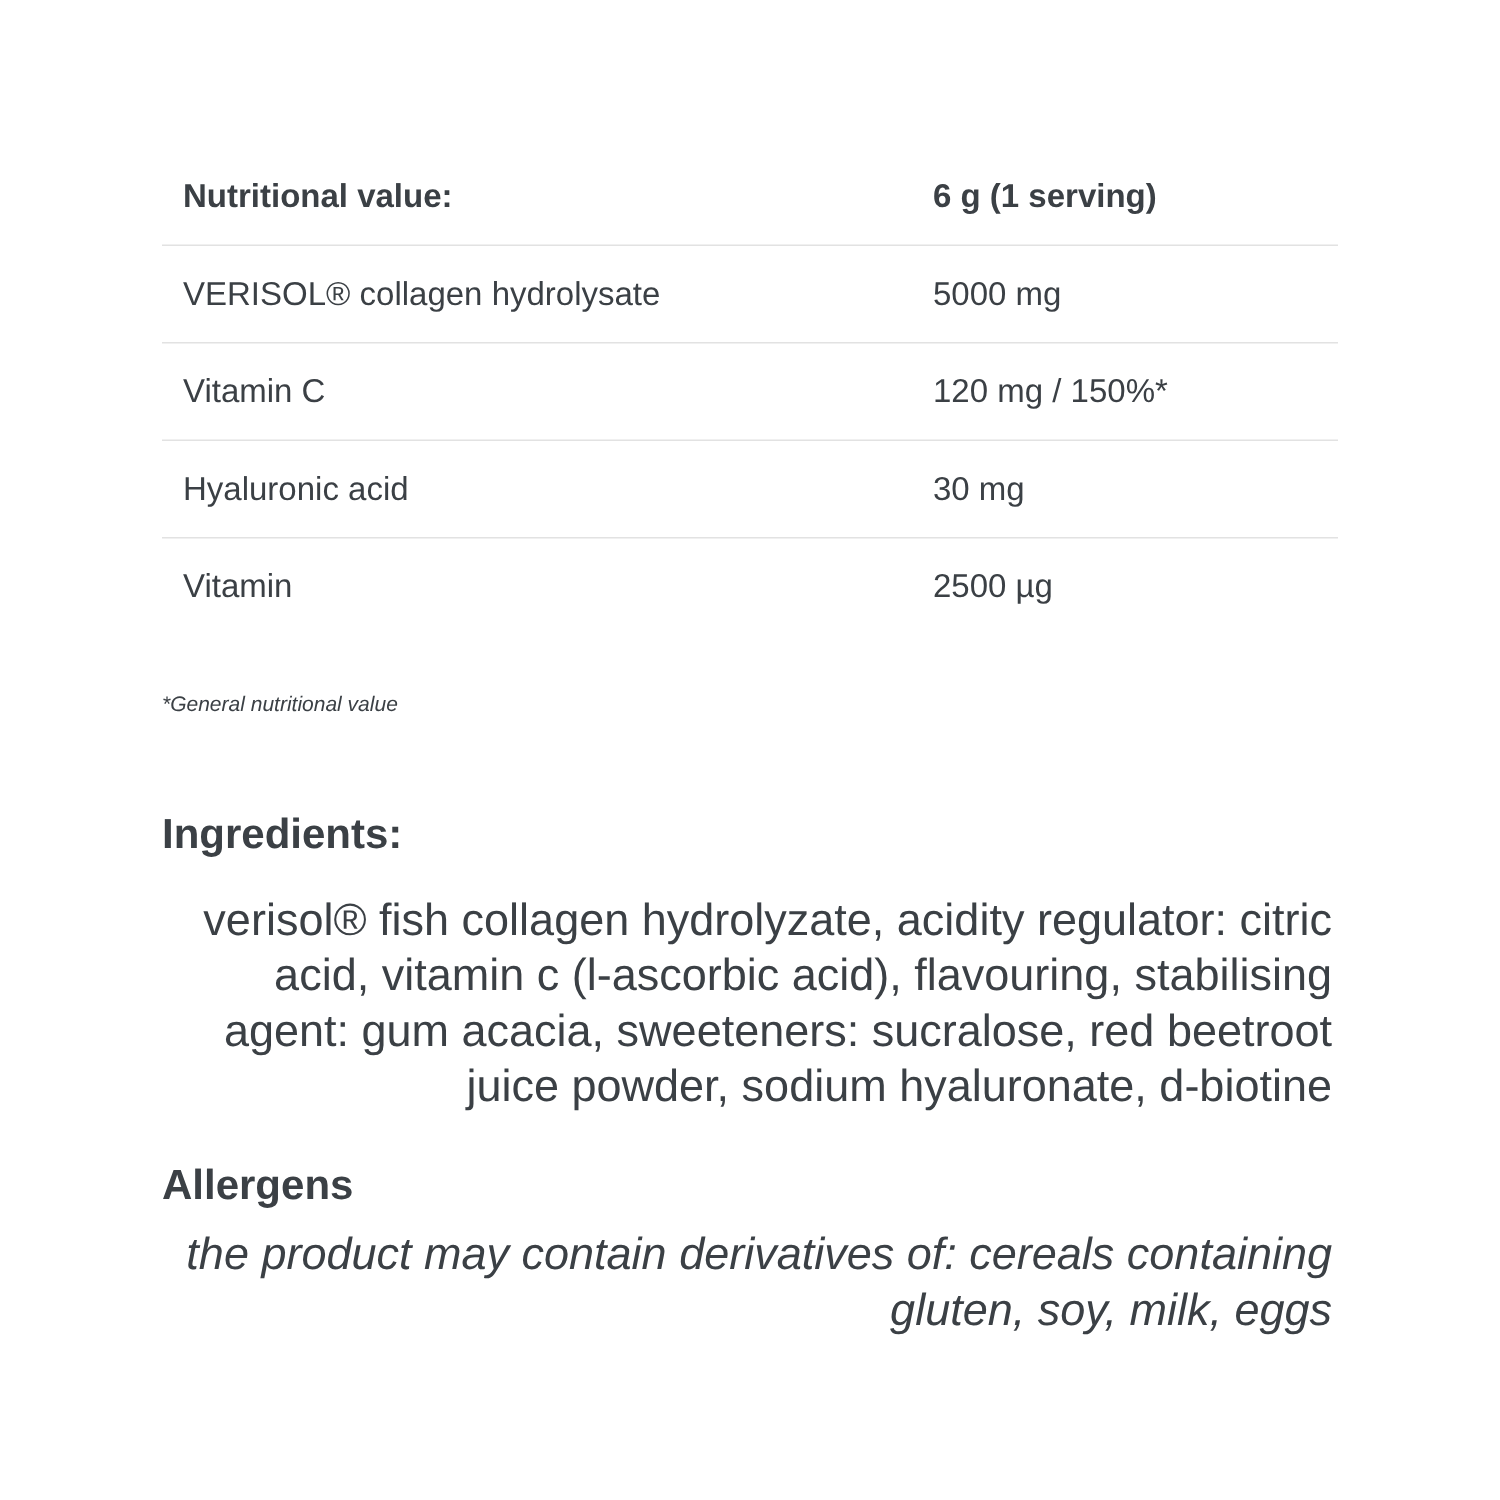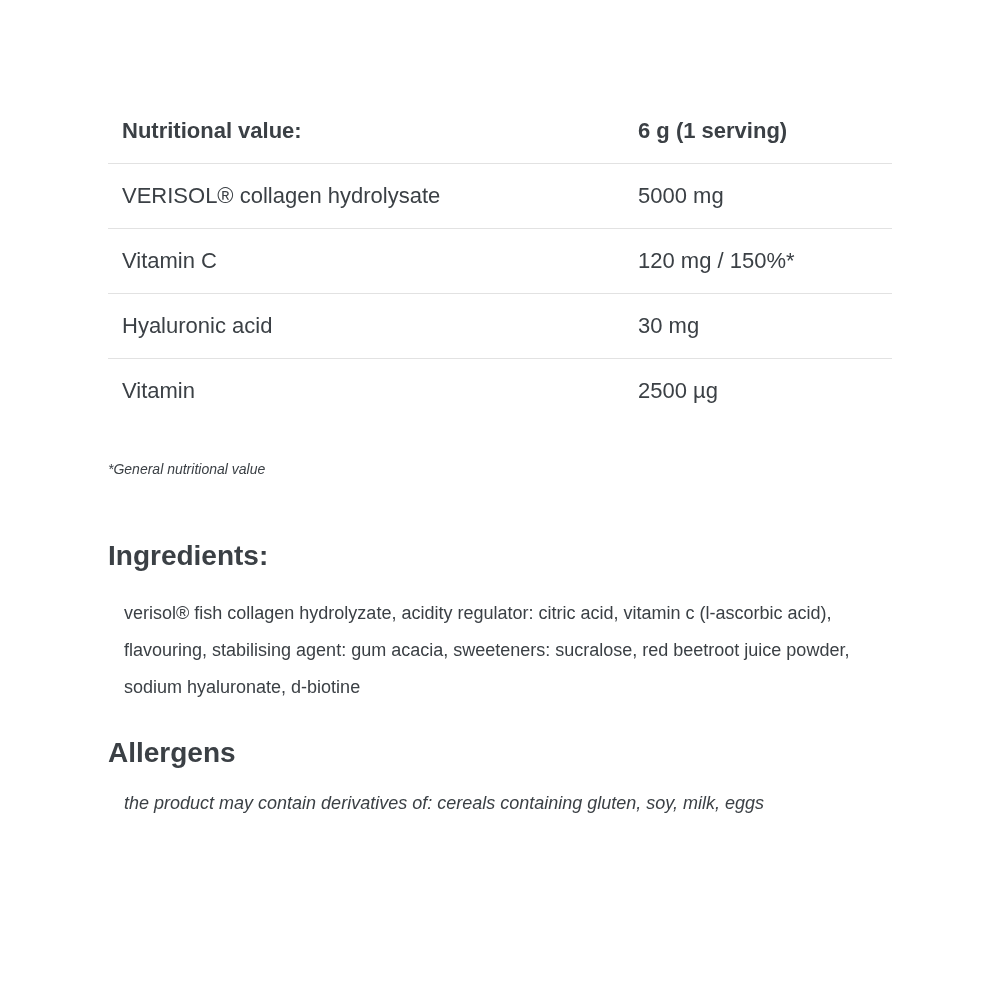--- a/index.html
+++ b/index.html
@@ -26,21 +26,20 @@
   .nv-table {
     width: 100%;
   }
   .nv-row {
     display: flex;
     align-items: center;
     height: 64px;
     border-bottom: 1px solid #e2e2e2;
     font-size: 22px;
     line-height: 1.2;
-    gap: 16px;
   }
   .nv-row.last {
     border-bottom: none;
   }
   .nv-row.header {
     font-weight: bold;
   }
   .nv-cell-label {
     width: 500px;
     padding-left: 14px;
@@ -66,23 +65,24 @@
   .heading-ingredients {
     margin-top: 55px;
     margin-bottom: 23px;
   }
   .heading-allergens {
     margin-top: 30px;
     margin-bottom: 12px;
   }
   
   .body-text {
-    margin: 16px;
-    font-size: 18px;
+    margin: 4px;
+    font-size: 30px;
     line-height: 37px;
+    text-align: right;
   }
   .allergens-text {
     font-weight: normal;
     font-style: italic;
   }
 </style>
 </head>
 <body>
 
 <div class="page">

